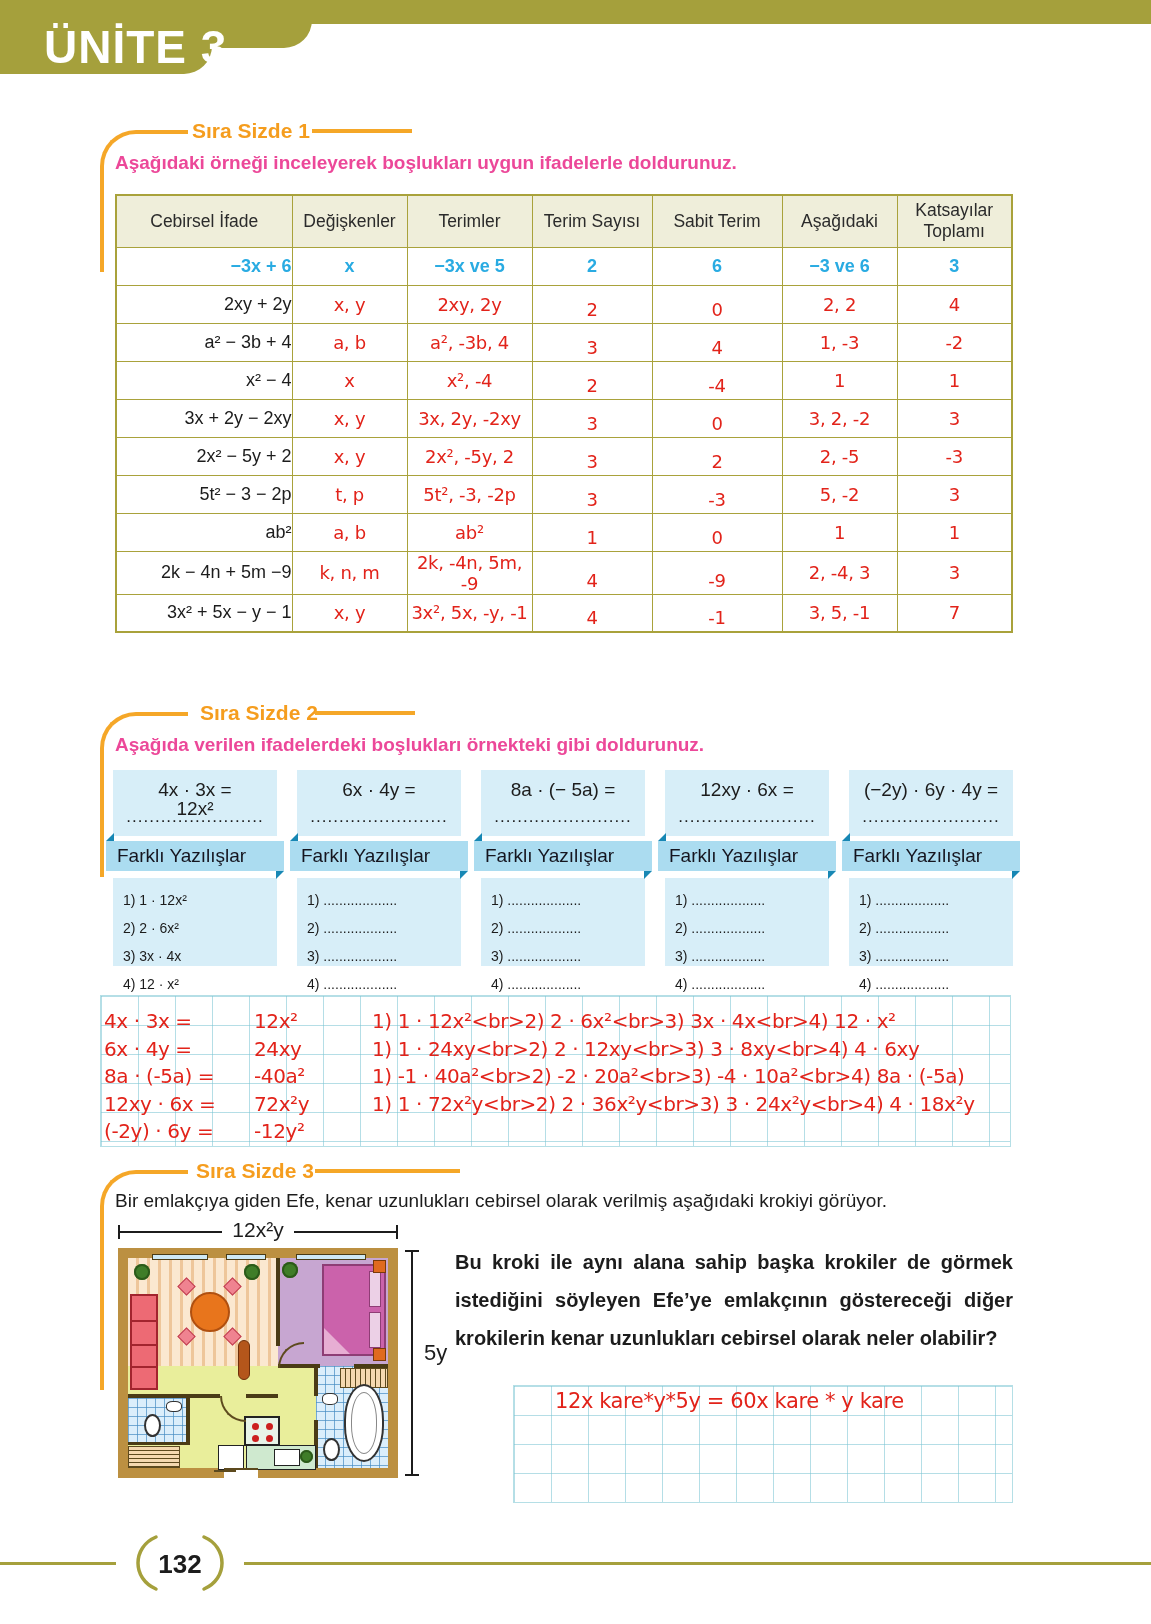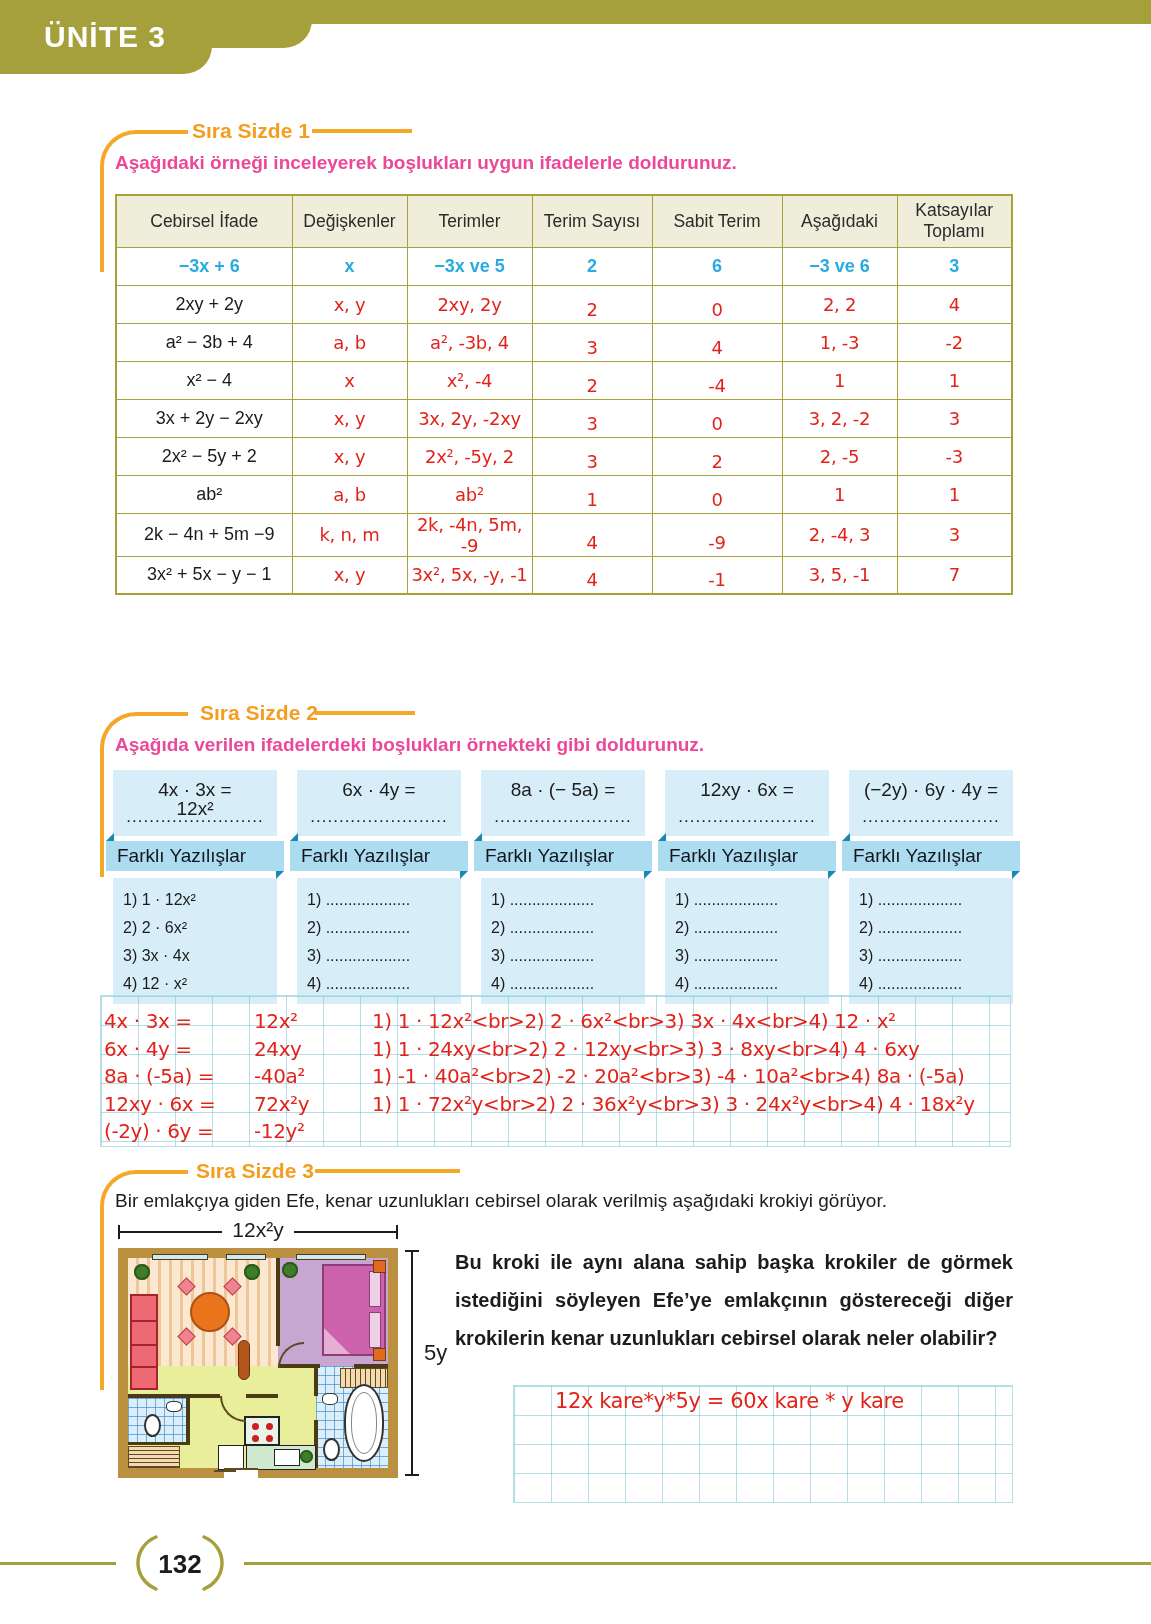--- a/index.html
+++ b/index.html
@@ -3,52 +3,52 @@
 <meta charset="utf-8">
 <style>
   * { margin:0; padding:0; box-sizing:border-box; }
   body { background:#ffffff; font-family:"Liberation Sans", sans-serif; }
   .page { position:relative; width:1151px; height:1624px; background:#fff; overflow:hidden; }
 
   
   .band      { position:absolute; top:0; left:0; width:100%; height:24px; background:#a5a03c; }
   .band-mid  { position:absolute; top:0; left:0; width:312px; height:48px; background:#a5a03c; border-radius:0 0 28px 0; }
   .band-tab  { position:absolute; top:0; left:0; width:212px; height:74px; background:#a5a03c; border-radius:0 0 28px 0; }
-  .unit-title{ position:absolute; top:20px; left:44px; color:#fff; font-size:30px; font-weight:bold; letter-spacing:1px; }
+  .unit-title{ position:absolute; top:20px; left:44px; color:#fff; font-size:46px; font-weight:bold; letter-spacing:1px; }
 
   
   .bracket { position:absolute; border-left:4px solid #f5a728; border-top:4px solid #f5a728; border-top-left-radius:36px; }
   .sec-head { position:absolute; font-size:21px; font-weight:bold; color:#f59d1e; white-space:nowrap; }
   .sec-line { position:absolute; height:4px; background:#f5a728; }
 
   .instruction { position:absolute; font-size:19px; font-weight:bold; color:#ec4899; }
 
   
   table.alg { position:absolute; left:115px; top:194px; width:896px; border-collapse:collapse; table-layout:fixed; }
   table.alg th, table.alg td { border:1.6px solid #a9a23b; }
   table.alg { border:2.5px solid #a9a23b; }
   table.alg th { background:#efeeda; font-weight:normal; font-size:17.5px; color:#2b2b2b; height:52px; text-align:center; }
   table.alg td { height:38px; font-size:18px; text-align:center; }
-  table.alg td:first-child { text-align:center; padding-left:10px; color:#1c1c1c; }
+  table.alg td:first-child { text-align:right; padding-left:10px; color:#1c1c1c; }
   tr.example td { color:#29abe2 !important; font-weight:bold; }
   tr.hand td { color:#e2231a; font-family:"DejaVu Sans", sans-serif; letter-spacing:-0.3px; }
   tr.hand td:first-child { color:#1c1c1c; font-family:"Liberation Sans", sans-serif; letter-spacing:0; }
   tr.hand td:nth-child(4), tr.hand td:nth-child(5) { vertical-align:bottom; padding-bottom:3px; }
 
   
   .cards { position:absolute; left:113px; top:770px; width:900px; display:grid; grid-template-columns:repeat(5,164px); column-gap:20px; }
   .card  { position:relative; }
   .card-top { background:#d7eef8; height:66px; text-align:center; padding-top:9px; font-size:19px; color:#1c1c1c; }
   .blank { position:relative; margin-top:4px; height:24px; }
   .blank .dots { font-size:17px; letter-spacing:1px; color:#1c1c1c; }
   .blank .ans  { position:absolute; left:0; right:0; top:-7px; font-size:19px; color:#1c1c1c; }
   .ribbon { position:relative; margin-top:5px; left:-7px; width:calc(100% + 14px); background:#abdcf0; padding:4px 0 4px 11px; font-size:19px; color:#15151f; }
   .ribbon::before { content:""; position:absolute; top:-8px; left:0; border-style:solid; border-width:0 0 8px 8px; border-color:transparent transparent #1787b4 transparent; }
   .ribbon::after  { content:""; position:absolute; bottom:-8px; right:0; border-style:solid; border-width:8px 8px 0 0; border-color:#1787b4 transparent transparent transparent; }
-  .card-list { background:#d7eef8; margin-top:7px; padding:8px 0 8px 10px; height:126px; font-size:16px; color:#1c1c1c; }
+  .card-list { background:#d7eef8; margin-top:7px; padding:8px 0 8px 10px; height:88px; font-size:14px; color:#1c1c1c; }
   .card-list div { line-height:28px; white-space:nowrap; }
 
   
   .sq-grid { position:absolute; border:1px solid #b5dfe6;
     background-image:
       repeating-linear-gradient(to right,  rgba(120,195,210,.55) 0 1px, transparent 1px 37px),
       repeating-linear-gradient(to bottom, rgba(120,195,210,.55) 0 1px, transparent 1px 29px);
   }
 
   
@@ -206,20 +206,29 @@
       <tr class="hand">
         <td>2x² − 5y + 2</td>
           <td>x, y</td>
           <td>2x², -5y, 2</td>
           <td>3</td>
           <td>2</td>
           <td>2, -5</td>
           <td>-3</td>
       </tr>
       <tr class="hand">
+        <td>5t² − 3 − 2p</td>
+          <td>t, p</td>
+          <td>5t², -3, -2p</td>
+          <td>3</td>
+          <td>-3</td>
+          <td>5, -2</td>
+          <td>3</td>
+      </tr>
+      <tr class="hand">
         <td>ab²</td>
           <td>a, b</td>
           <td>ab²</td>
           <td>1</td>
           <td>0</td>
           <td>1</td>
           <td>1</td>
       </tr>
       <tr class="hand">
         <td>2k − 4n + 5m −9</td>

